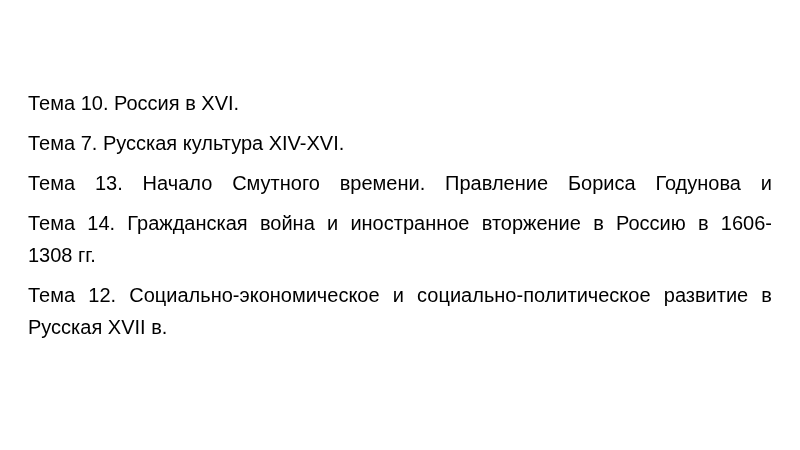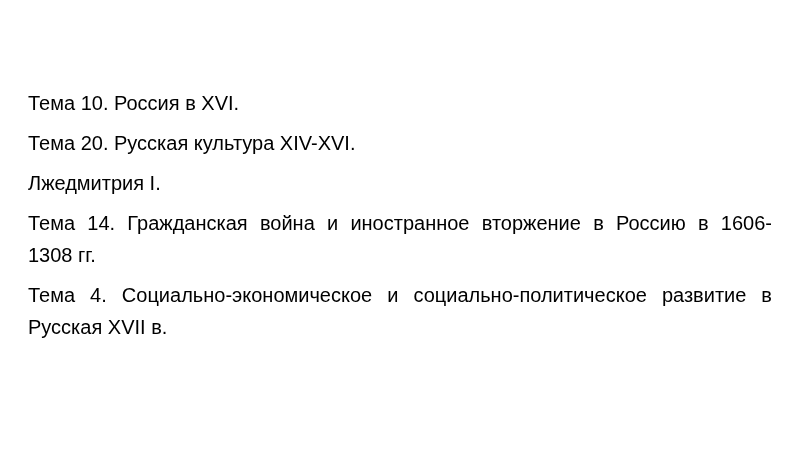--- a/index.html
+++ b/index.html
@@ -43,31 +43,31 @@
 
 <div class="slide">
   <div class="text-block">
 
     <div class="topic">
       <div class="line">Тема 10. Россия в XVI.</div>
     </div>
 
 
     <div class="topic">
-      <div class="line">Тема 20. Русская культура XIV-XVI.</div>
+      <div class="line">Тема 7. Русская культура XIV-XVI.</div>
     </div>
 
     <div class="topic">
-      <div class="line">Лжедмитрия I.</div>
+      <div class="line full">Тема 13. Начало Смутного времени. Правление Бориса Годунова и</div>
     </div>
 
     <div class="topic">
       <div class="line full">Тема 14. Гражданская война и иностранное вторжение в Россию в 1606-</div>
       <div class="line">1308 гг.</div>
     </div>
 
     <div class="topic">
-      <div class="line full">Тема 4. Социально-экономическое и социально-политическое развитие в</div>
+      <div class="line full">Тема 12. Социально-экономическое и социально-политическое развитие в</div>
       <div class="line">Русская XVII в.</div>
     </div>
 
   </div>
 </div>
 
 </body></html>

